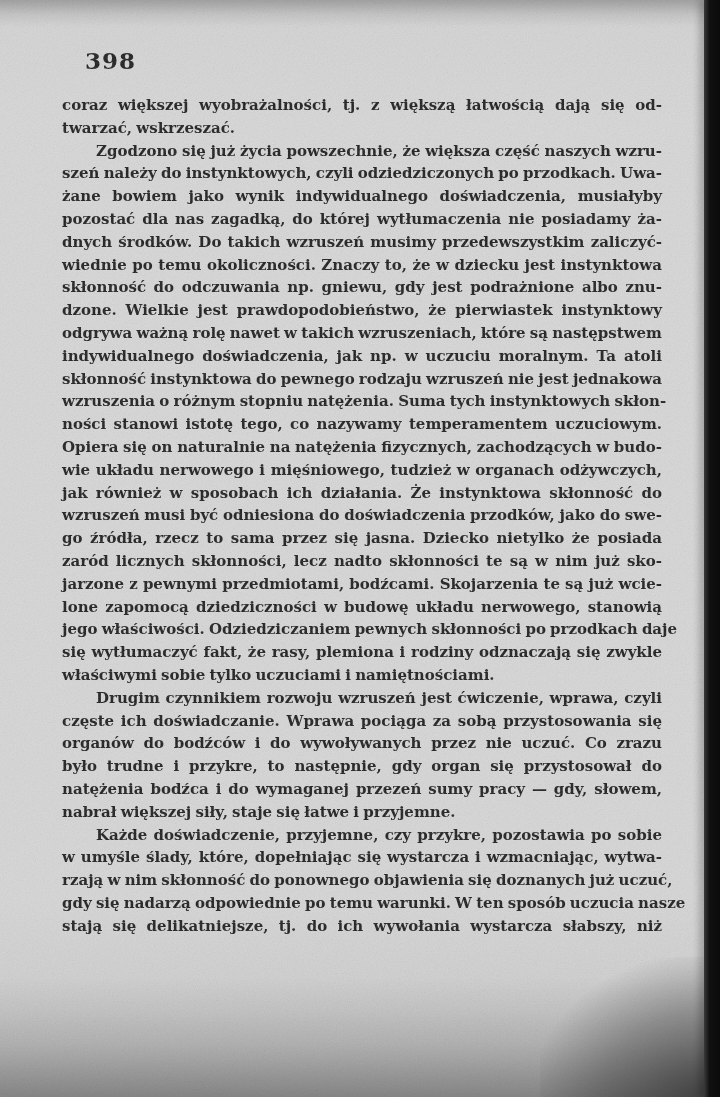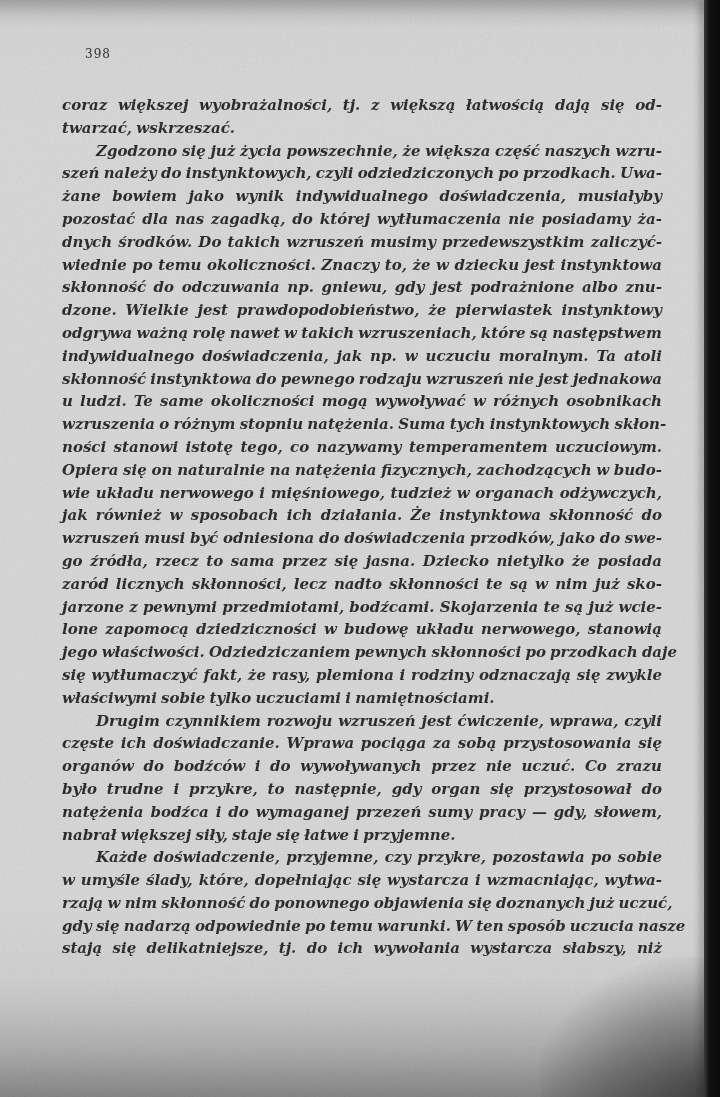--- a/index.html
+++ b/index.html
@@ -51,35 +51,34 @@
   .grain {
     position: absolute;
     left: 0; top: 0;
     z-index: 2;
     pointer-events: none;
   }
   .page-number {
     position: absolute;
     top: 47px;
     left: 85px;
-    font-size: 12px;
-    font-weight: normal;
+    font-size: 23px;
+    font-weight: bold;
     letter-spacing: 1px;
     z-index: 1;
   }
   .text-block {
     position: absolute;
     top: 94px;
     left: 62px;
     width: 600px;
     z-index: 1;
     font-size: 15px;
     font-weight: bold;
     word-spacing: -1px;
-    font-style: italic;
   }
   .line {
     height: 22.8px;
     line-height: 22.8px;
     text-align: justify;
     text-align-last: justify;
     white-space: nowrap;
   }
   .line.indent { padding-left: 34px; }
   .line.para-end {
@@ -117,21 +116,20 @@
     <div class="line">szeń należy do instynktowych, czyli odziedziczonych po przodkach. Uwa-</div>
     <div class="line">żane bowiem jako wynik indywidualnego doświadczenia, musiałyby</div>
     <div class="line">pozostać dla nas zagadką, do której wytłumaczenia nie posiadamy ża-</div>
     <div class="line">dnych środków. Do takich wzruszeń musimy przedewszystkim zaliczyć-</div>
     <div class="line">wiednie po temu okoliczności. Znaczy to, że w dziecku jest instynktowa</div>
     <div class="line">skłonność do odczuwania np. gniewu, gdy jest podrażnione albo znu-</div>
     <div class="line">dzone. Wielkie jest prawdopodobieństwo, że pierwiastek instynktowy</div>
     <div class="line">odgrywa ważną rolę nawet w takich wzruszeniach, które są następstwem</div>
     <div class="line">indywidualnego doświadczenia, jak np. w uczuciu moralnym. Ta atoli</div>
     <div class="line">skłonność instynktowa do pewnego rodzaju wzruszeń nie jest jednakowa</div>
-    <div class="line">u ludzi. Te same okoliczności mogą wywoływać w różnych osobnikach</div>
     <div class="line">wzruszenia o różnym stopniu natężenia. Suma tych instynktowych skłon-</div>
     <div class="line">ności stanowi istotę tego, co nazywamy temperamentem uczuciowym.</div>
     <div class="line">Opiera się on naturalnie na natężenia fizycznych, zachodzących w budo-</div>
     <div class="line">wie układu nerwowego i mięśniowego, tudzież w organach odżywczych,</div>
     <div class="line">jak również w sposobach ich działania. Że instynktowa skłonność do</div>
     <div class="line">wzruszeń musi być odniesiona do doświadczenia przodków, jako do swe-</div>
     <div class="line">go źródła, rzecz to sama przez się jasna. Dziecko nietylko że posiada</div>
     <div class="line">zaród licznych skłonności, lecz nadto skłonności te są w nim już sko-</div>
     <div class="line">jarzone z pewnymi przedmiotami, bodźcami. Skojarzenia te są już wcie-</div>
     <div class="line">lone zapomocą dziedziczności w budowę układu nerwowego, stanowią</div>

